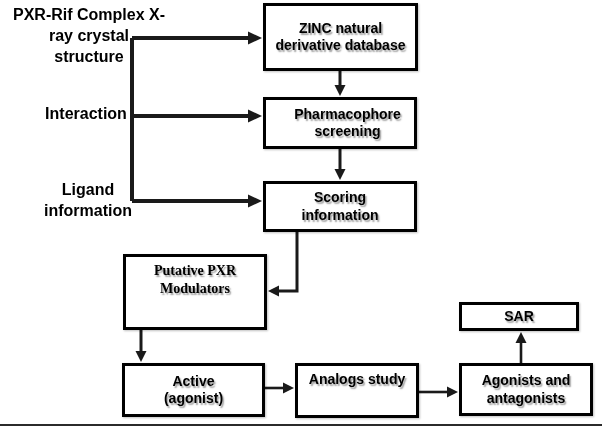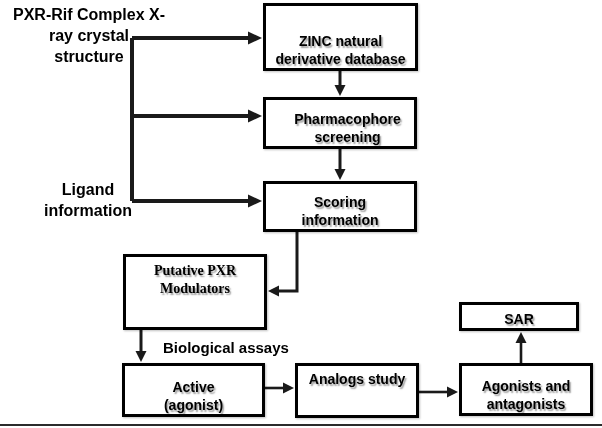--- a/index.html
+++ b/index.html
@@ -15,21 +15,21 @@
     position: absolute;
     left: 0; top: 0;
     width: 602px; height: 428px;
   }
   .box {
     position: absolute;
     box-sizing: border-box;
     background: #ffffff;
     border: 3px solid #000000;
     display: flex;
-    align-items: flex-end;
+    align-items: center;
     justify-content: center;
     text-align: center;
     box-shadow: 1px 1px 2px rgba(0,0,0,0.25);
   }
   .box-label {
     font-weight: bold;
     font-size: 14px;
     line-height: 1.25;
     color: #000000;
     white-space: pre-line;
@@ -124,20 +124,21 @@
 
     <g stroke="#1a1a1a" stroke-width="2.6" fill="#1a1a1a">
       <path d="M521 363 V343" fill="none"></path>
       <polygon points="515.5,343 526.5,343 521,332" stroke="none"></polygon>
     </g>
   </svg>
 
   <div class="side-label label-xray">PXR-Rif Complex X-
 ray crystal
 structure</div>
+  <div class="side-label label-interaction">Interaction</div>
   <div class="side-label label-ligand">Ligand
 information</div>
 
   <div class="box box-zinc">
     <span class="box-label">ZINC natural
 derivative database</span>
   </div>
   <div class="box box-pharm">
     <span class="box-label">Pharmacophore
 screening</span>
@@ -158,16 +159,15 @@
     <span class="box-label">Analogs study</span>
   </div>
   <div class="box box-agonists">
     <span class="box-label">Agonists and
 antagonists</span>
   </div>
   <div class="box box-sar">
     <span class="box-label">SAR</span>
   </div>
 
-  <div class="flow-label label-bioassays">Biological assays</div>
 
   <div class="bottom-rule"></div>
 </div>
 
 </body></html>

